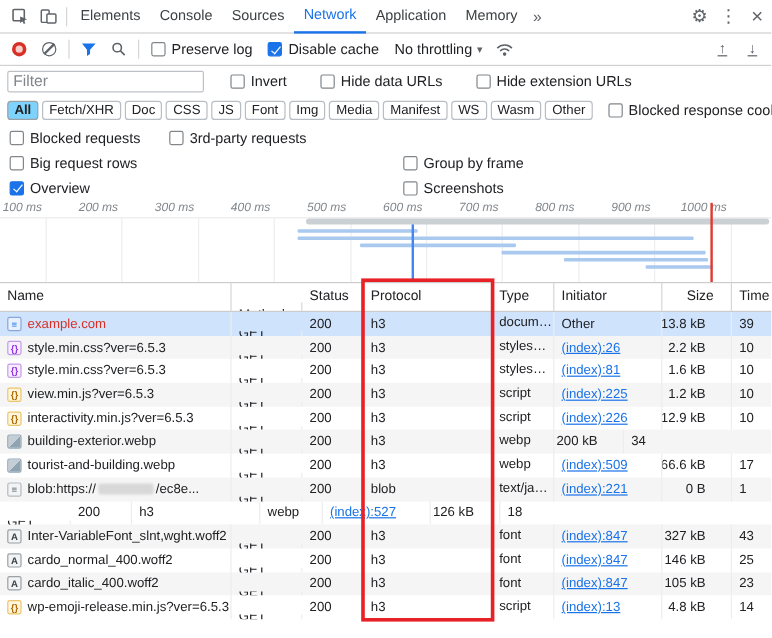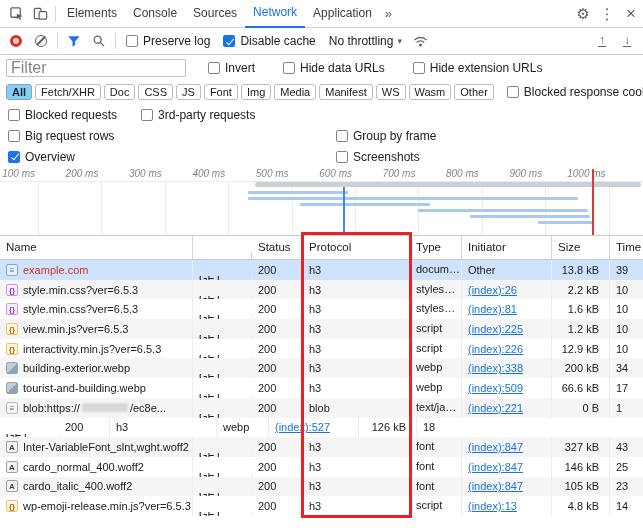--- a/index.html
+++ b/index.html
@@ -48,22 +48,22 @@
     border: solid #fff; border-width: 0 1.8px 1.8px 0; transform: rotate(40deg);
   }
   .throttle { display: flex; align-items: center; gap: 4px; padding: 0 6px; cursor: pointer; white-space: nowrap; }
   .caret { font-size: 9px; color: #5f6368; }
   .updn { font-size: 12px; line-height: 11px; color: #5f6368; border-bottom: 1.5px solid #5f6368; padding: 0 1px; }
   .ml-auto { margin-left: auto; }
 
   
   .filter-row { height: 25px; display: flex; align-items: center; padding: 0 6px; gap: 16px; }
   .filter-input {
-    width: 180px; height: 18px; border: 1px solid #bdc1c6; border-radius: 2px;
-    font-family: "Liberation Sans", sans-serif; font-size: 16px; padding: 0 4px; color: #ef4444; outline: none;
+    width: 164px; height: 18px; border: 1px solid #bdc1c6; border-radius: 2px;
+    font-family: "Liberation Sans", sans-serif; font-size: 13px; padding: 0 4px; color: #ef4444; outline: none;
   }
   .filter-input::placeholder { color: #80868b; }
 
   
   .chips-row { height: 24px; display: flex; align-items: center; padding-left: 6px; }
   .chip {
     border: 1px solid #b9bec4; border-radius: 3px; padding: 1px 5px; margin-right: 3px;
     font-size: 11px; color: #202124; background: #fff; white-space: nowrap; cursor: pointer;
   }
   .chip.selected { background: #7dd3fc; border-color: #9aa0a6; font-weight: bold; }
@@ -96,23 +96,23 @@
   }
   .grid-body { font-size: 11px; }
   .tr { display: flex; height: 19.7px; align-items: stretch; cursor: pointer; }
   .tr:nth-child(even) { background: #f5f5f5; }
   .tr.selected { background: #cfe3fc; }
   .td {
     display: flex; align-items: center; padding-left: 6px;
     border-right: 1px solid #ededed; overflow: hidden; white-space: nowrap;
   }
   .td.ellip { display: block; line-height: 19.7px; text-overflow: ellipsis; }
-  .td.num { justify-content: flex-end; padding-right: 10px; }
+  .td.num { justify-content: flex-end; padding-right: 21px; }
   .c0 { width: 193px; } .c1 { width: 59px; margin-top: 16px; } .c2 { width: 51px; } .c3 { width: 107px; }
-  .c4 { width: 52px; } .c5 { width: 90px; } .c6 { width: 58px; } .c7 { flex: 1; border-right: none; }
+  .c4 { width: 52px; } .c5 { width: 90px; } .c6 { width: 58px; text-align: center; } .c7 { flex: 1; border-right: none; }
   .nm.red { color: #d93025; }
   .link { color: #1a73e8; text-decoration: underline; cursor: pointer; }
   .redacted { display: inline-block; width: 46px; height: 9px; background: #d8d8d8; border-radius: 2px; margin: 0 2px; filter: blur(1px); flex: none; }
 
   .ic {
     width: 12px; height: 12px; border-radius: 2px; margin-right: 5px; flex: none;
     font-size: 8px; line-height: 11px; text-align: center; font-weight: bold;
   }
   .ic-doc  { background: #e8f0fe; border: 1px solid #88a6d8; color: #1a73e8; }
   .ic-css  { background: #f6eefe; border: 1px solid #c39be8; color: #9334e6; }
@@ -145,20 +145,21 @@
           <rect x="6.5" y="6" width="8" height="8" rx="1" fill="#fff" stroke="#5f6368" stroke-width="1.3"></rect>
         </svg>
     </div>
     <div class="vsep"></div>
     <div class="tabs">
         <div class="tab">Elements</div>
         <div class="tab">Console</div>
         <div class="tab">Sources</div>
         <div class="tab active">Network</div>
         <div class="tab">Application</div>
+        <div class="tab">Memory</div>
       </div>
     <div class="more-tabs">»</div>
     <div class="spacer"></div>
     <div class="icon-btn glyph">⚙</div>
     <div class="icon-btn glyph">⋮</div>
     <div class="icon-btn glyph close">×</div>
   </div>
 
   <div class="toolbar">
     <div class="icon-btn">
@@ -399,23 +400,20 @@
       </div>
       <div class="tr">
         <div class="td c0">
           <span class="ic ic-img"></span>
           <span class="nm">building-exterior.webp</span>
         </div>
         <div class="td c1">GET</div>
         <div class="td c2">200</div>
         <div class="td c3">h3</div>
         <div class="td c4 ellip">webp</div>
-        <div class="td c5">
-          <span class="link">(index):338</span>
-        </div>
         <div class="td c6 num">200 kB</div>
         <div class="td c7">34</div>
       </div>
       <div class="tr">
         <div class="td c0">
           <span class="ic ic-img"></span>
           <span class="nm">tourist-and-building.webp</span>
         </div>
         <div class="td c1">GET</div>
         <div class="td c2">200</div>

